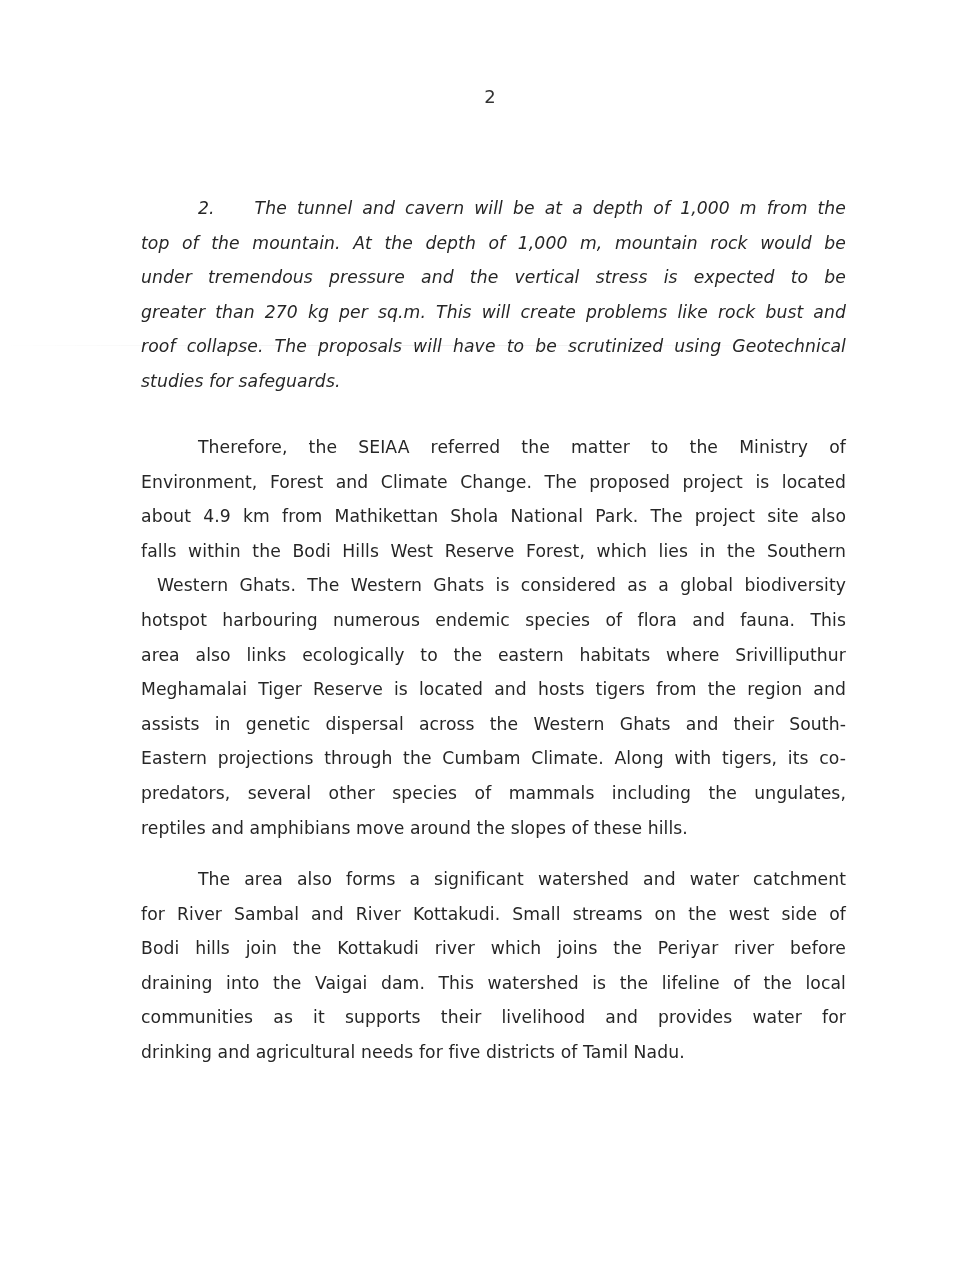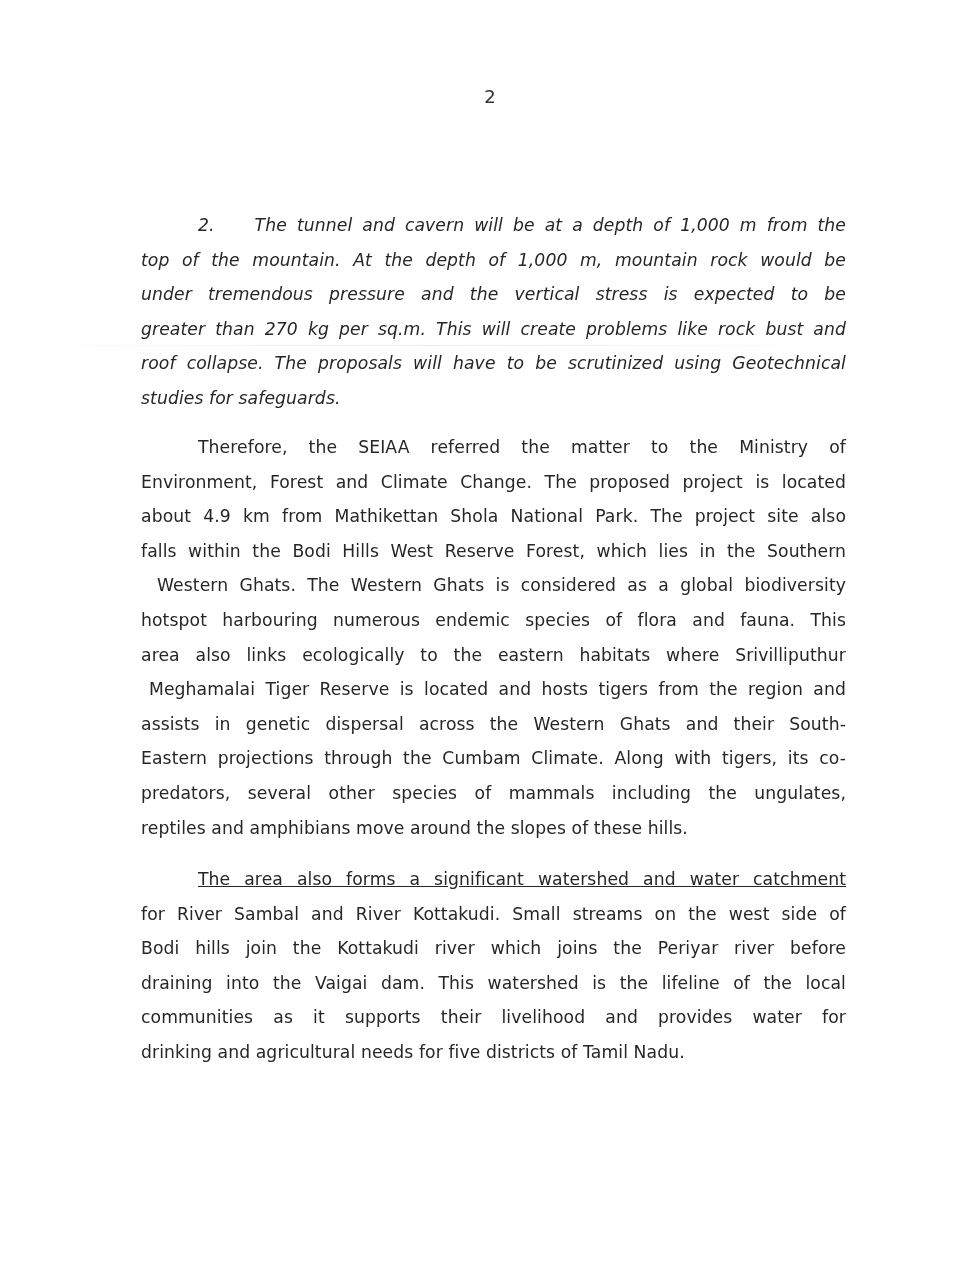--- a/index.html
+++ b/index.html
@@ -12,21 +12,21 @@
       font-size: 18px; color: #333;
     }
     .para {
       position: absolute; left: 141px; width: 705px; margin: 0;
       font-size: 17.2px; line-height: 34.6px; text-align: justify;
       letter-spacing: 0.1px;
     }
     .para .line { display: block; text-align: justify; text-align-last: justify; white-space: nowrap; }
     .para .line.last { text-align-last: left; }
     .para.italic { font-style: italic; }
-    #p1 { top: 208px; }
+    #p1 { top: 191px; }
     #p2 { top: 430px; }
     #p3 { top: 862px; }
     .indent { display: inline-block; width: 57px; }
     .num-gap { display: inline-block; width: 40px; }
     .scan-line {
       position: absolute; left: 0; top: 345px; width: 860px; height: 1px;
       background: linear-gradient(to right, rgba(0,0,0,0.0), rgba(0,0,0,0.08), rgba(0,0,0,0.0));
     }
   </style>
 </head>
@@ -47,28 +47,28 @@
   </p>
 
   <p class="para" id="p2">
     <span class="line" style="word-spacing: 6.33333px;"><span class="indent"></span><span>Therefore, the SEIAA referred the matter to the Ministry of</span></span>
     <span class="line" style="word-spacing: 0px;">Environment, Forest and Climate Change. The proposed project is located</span>
     <span class="line" style="word-spacing: 0px;">about 4.9 km from Mathikettan Shola National Park. The project site also</span>
     <span class="line" style="word-spacing: 0px;">falls within the Bodi Hills West Reserve Forest, which lies in the Southern</span>
     <span class="line" style="word-spacing: 0px; margin-left: 16px;">Western Ghats. The Western Ghats is considered as a global biodiversity</span>
     <span class="line" style="word-spacing: 0px;">hotspot harbouring numerous endemic species of flora and fauna. This</span>
     <span class="line" style="word-spacing: 0px;">area also links ecologically to the eastern habitats where Srivilliputhur</span>
-    <span class="line" style="word-spacing: 0px; margin-left: 8px;">Meghamalai Tiger Reserve is located and hosts tigers from the region and</span>
+    <span class="line" style="word-spacing: 0px;">Meghamalai Tiger Reserve is located and hosts tigers from the region and</span>
     <span class="line" style="word-spacing: 0px;">assists in genetic dispersal across the Western Ghats and their South-</span>
     <span class="line" style="word-spacing: 0px;">Eastern projections through the Cumbam Climate. Along with tigers, its co-</span>
     <span class="line" style="word-spacing: 0px;">predators, several other species of mammals including the ungulates,</span>
     <span class="line last">reptiles and amphibians move around the slopes of these hills.</span>
   </p>
 
   <p class="para" id="p3">
-    <span class="line" style="word-spacing: 6.33333px; text-decoration: underline;"><span class="indent"></span><span>The area also forms a significant watershed and water catchment</span></span>
+    <span class="line" style="word-spacing: 6.33333px;"><span class="indent"></span><span>The area also forms a significant watershed and water catchment</span></span>
     <span class="line" style="word-spacing: 0px;">for River Sambal and River Kottakudi. Small streams on the west side of</span>
     <span class="line" style="word-spacing: 0px;">Bodi hills join the Kottakudi river which joins the Periyar river before</span>
     <span class="line" style="word-spacing: 0px;">draining into the Vaigai dam. This watershed is the lifeline of the local</span>
     <span class="line" style="word-spacing: 0px;">communities as it supports their livelihood and provides water for</span>
     <span class="line last">drinking and agricultural needs for five districts of Tamil Nadu.</span>
   </p>
 </div>
 
 </body></html>

